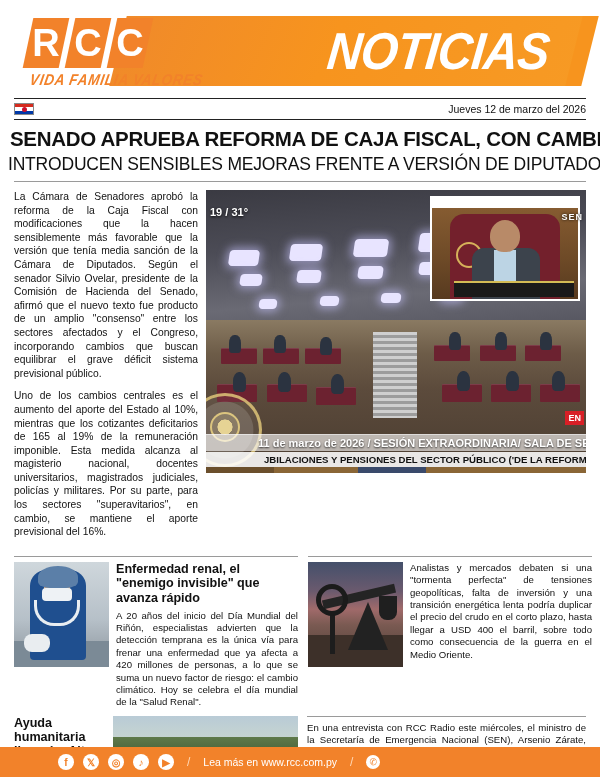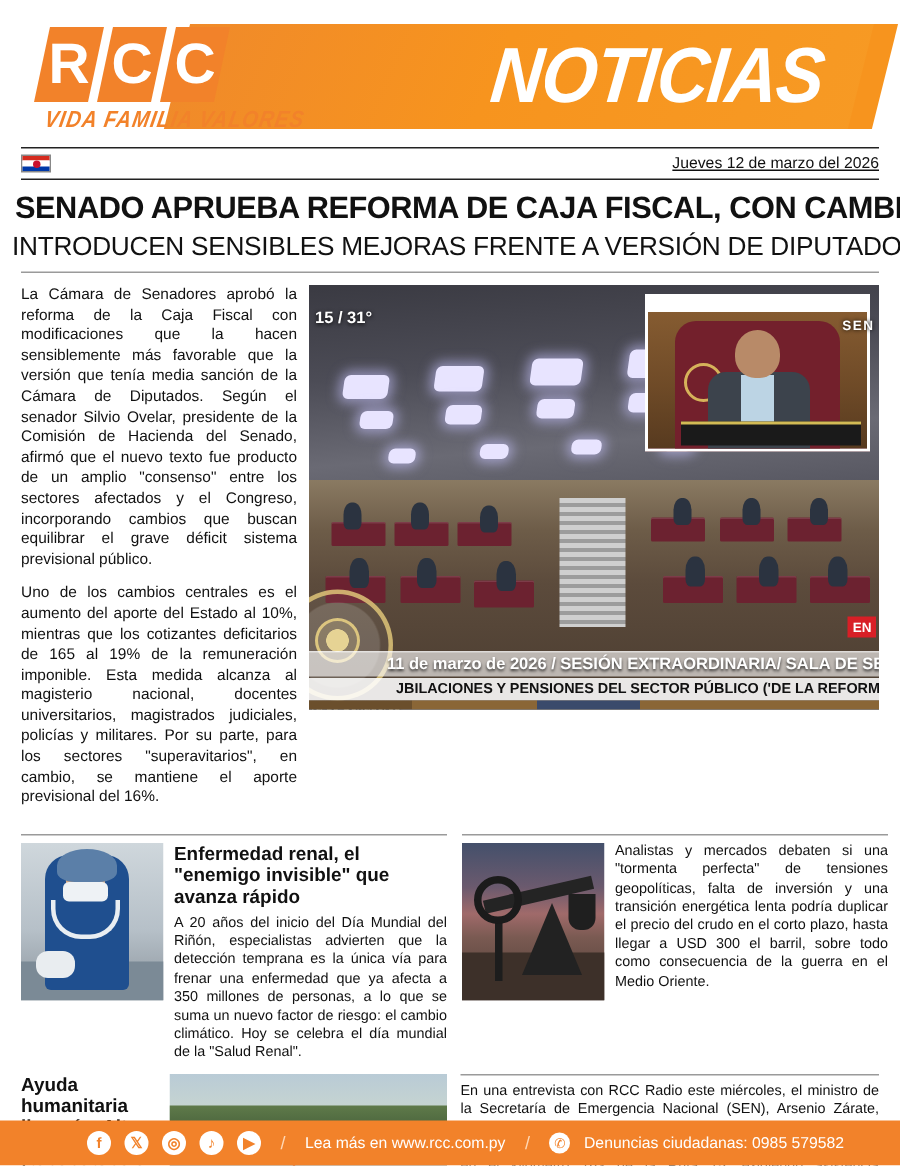--- a/index.html
+++ b/index.html
@@ -78,21 +78,21 @@
     height:22px;
     display:flex; align-items:center;
   }
   .flag { width:20px; height:12px; margin-right:8px; position:relative; border:1px solid #888; flex:none;}
   .flag .s1 { position:absolute; left:0; top:0; width:100%; height:33.3%; background:#d52b1e; }
   .flag .s2 { position:absolute; left:0; top:33.3%; width:100%; height:33.4%; background:#ffffff; }
   .flag .s3 { position:absolute; left:0; top:66.7%; width:100%; height:33.3%; background:#0038a8; }
   .flag .seal { position:absolute; left:50%; top:50%; width:5px; height:5px; margin:-2.5px 0 0 -2.5px;
                 border-radius:50%; background:#c8102e; }
   .slogan-text { font-size:10.5px; color:#111; }
-  .slogan-date { margin-left:auto; font-size:10.5px; color:#111;text-decoration:underline; }
+  .slogan-date { margin-left:auto; font-size:10.5px; color:#111; }
 
   
   .headline-main {
     text-align:center;
     font-size:20.5px;
     font-weight:bold;
     color:#111;
     letter-spacing:-0.3px;
     margin-top:7px;
     padding:0 10px;
@@ -402,21 +402,21 @@
         <div class="wood"></div>
         <div class="chair"></div>
         <div class="seal"></div>
         <div class="body"></div>
         <div class="shirt"></div>
         <div class="head"></div>
         <div class="desk"></div>
         <div class="topbar"></div>
       </div>
 
-      <div class="temp-badge">15 / 31°</div>
+      <div class="temp-badge">19 / 31°</div>
       <div class="sen-mark">SEN</div>
       <div class="en-vivo">EN</div>
 
       <div class="watermark-seal">
         <div class="inner"></div>
       </div>
       <div class="watermark-label">ra de Senadores</div>
 
       <div class="cap-line1">11 de marzo de 2026 / SESIÓN EXTRAORDINARIA/ SALA DE SESIONE</div>
       <div class="cap-line2">JBILACIONES Y PENSIONES DEL SECTOR PÚBLICO ('DE LA REFORMA DE LA CAJ</div>
@@ -436,39 +436,39 @@
           <div class="kid-pink"></div>
           <div class="kid-doc"></div>
           <div class="kid-scope"></div>
           <div class="kid-face"></div>
           <div class="kid-mask"></div>
           <div class="kid-cap"></div>
           <div class="kid-glove"></div>
         </div>
         <div class="sec-body">
           <div class="sec-title">Enfermedad renal, el "enemigo invisible" que avanza rápido</div>
-          <div class="sec-text">A 20 años del inicio del Día Mundial del Riñón, especialistas advierten que la detección temprana es la única vía para frenar una enfermedad que ya afecta a 350 millones de personas, a lo que se suma un nuevo factor de riesgo: el cambio climático. Hoy se celebra el día mundial de la "Salud Renal".</div>
+          <div class="sec-text">A 20 años del inicio del Día Mundial del Riñón, especialistas advierten que la detección temprana es la única vía para frenar una enfermedad que ya afecta a 420 millones de personas, a lo que se suma un nuevo factor de riesgo: el cambio climático. Hoy se celebra el día mundial de la "Salud Renal".</div>
         </div>
       </div>
     </div>
 
     <div class="sec-col">
       <div class="sec-rule"></div>
       <div class="sec-inner">
         <div class="sec-photo">
           <div class="oil-bg"></div>
           <div class="oil-base"></div>
           <div class="oil-tower"></div>
           <div class="oil-post"></div>
           <div class="oil-beam"></div>
           <div class="oil-head"></div>
           <div class="oil-wheel"></div>
         </div>
         <div class="sec-body">
-          <div class="sec-text">Analistas y mercados debaten si una "tormenta perfecta" de tensiones geopolíticas, falta de inversión y una transición energética lenta podría duplicar el precio del crudo en el corto plazo, hasta llegar a USD 300 el barril, sobre todo como consecuencia de la guerra en el Medio Oriente.</div>
+          <div class="sec-text">Analistas y mercados debaten si una "tormenta perfecta" de tensiones geopolíticas, falta de inversión y una transición energética lenta podría duplicar el precio del crudo en el corto plazo, hasta llegar a USD 400 el barril, sobre todo como consecuencia de la guerra en el Medio Oriente.</div>
         </div>
       </div>
     </div>
   </div>
 
   <div class="third-row">
     <div class="third-left">
       <div class="third-title">Ayuda humanitaria llegará a Alto Paraguay, con transparencia, según SEN</div>
       <div class="third-photo">
         <div class="road-sky"></div>
@@ -497,16 +497,15 @@
   <div class="footer">
     <div class="soc">f</div>
     <div class="soc">𝕏</div>
     <div class="soc">◎</div>
     <div class="soc">♪</div>
     <div class="soc">▶</div>
     <div class="foot-sep">/</div>
     <div class="foot-txt">Lea más en www.rcc.com.py</div>
     <div class="foot-sep">/</div>
     <div class="soc-wa">✆</div>
-    <div class="foot-txt">Denuncias ciudadanas: 0985 579582</div>
   </div>
 
 </div>
 
 </body></html>

